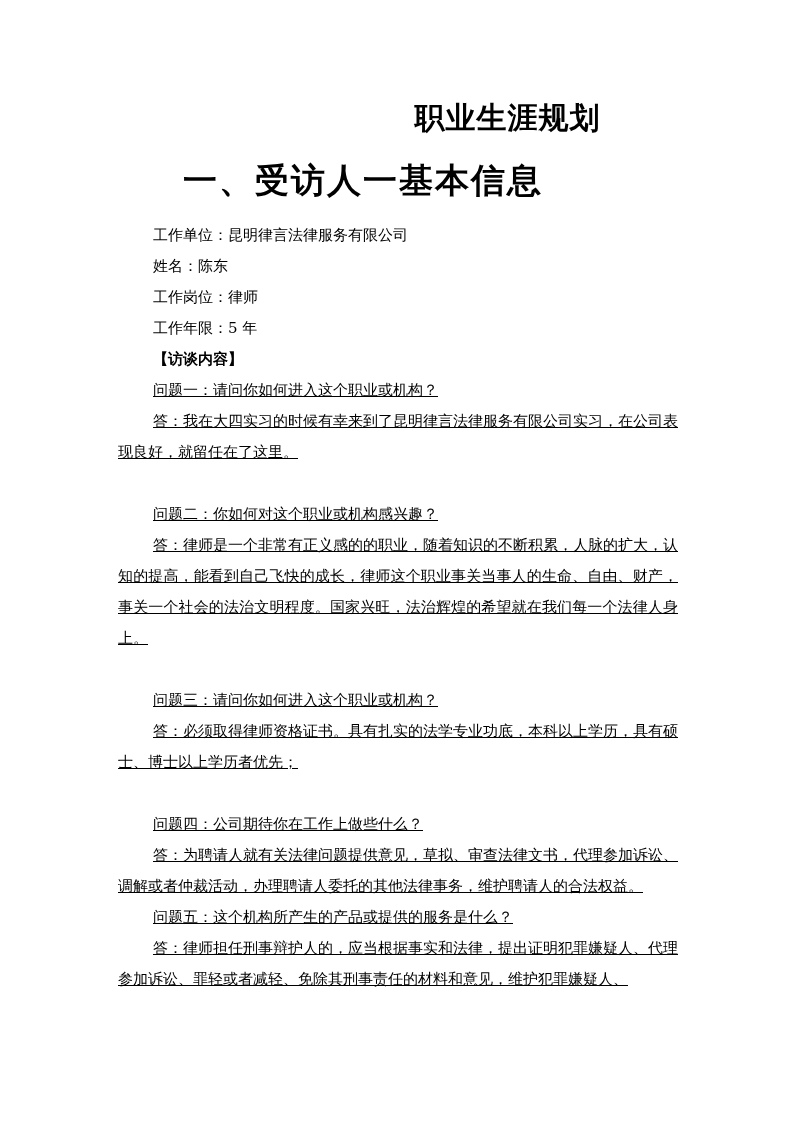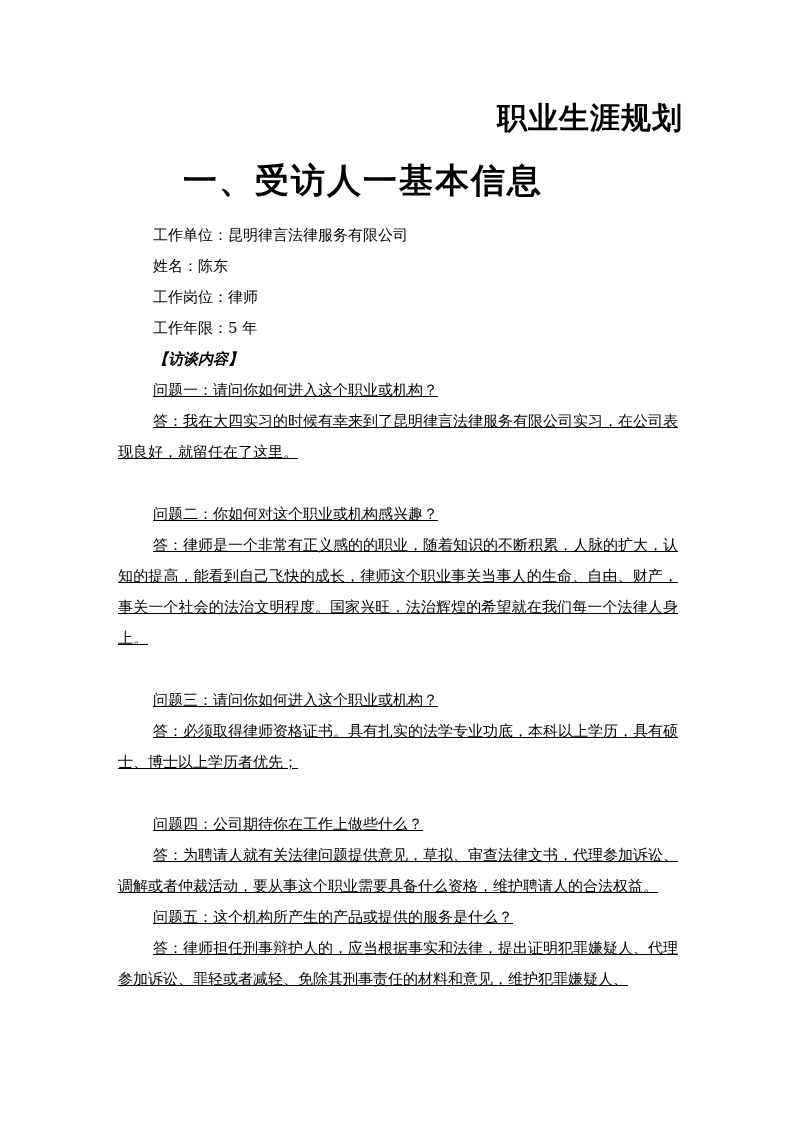--- a/index.html
+++ b/index.html
@@ -1,30 +1,30 @@
 <!DOCTYPE html>
 <html><head>
 <meta charset="utf-8">
 <style>
   html, body { margin: 0; padding: 0; background: #ffffff; }
   body { width: 793px; height: 1122px; position: relative; overflow: hidden;
          font-family: "DejaVu Serif", "Liberation Serif", serif; color: #000; }
   .page { position: absolute; left: 0; top: 0; width: 793px; height: 1122px; }
-  .title { position: absolute; left: 0; width: 683px; top: 98px; text-align: right;
+  .title { position: absolute; left: 0; width: 683px; top: 98px; text-align: center;
            padding-left: 332px; box-sizing: border-box;
            font-family: "DejaVu Sans", "Liberation Sans", sans-serif; font-weight: bold;
            font-size: 30px; line-height: 40px; letter-spacing: 1px; }
   .section { position: absolute; left: 183px; top: 158px;
              font-family: "DejaVu Sans", "Liberation Sans", sans-serif; font-weight: bold;
              font-size: 34px; line-height: 44px; letter-spacing: 2px; }
   .body { position: absolute; left: 118px; top: 220px; width: 560px;
           font-size: 15px; line-height: 31px; }
   .p { margin: 0; text-indent: 35px; text-align: justify; text-decoration: underline; }
   .info { margin: 0; padding-left: 35px; }
-  .bold { font-weight: bold; font-family: "DejaVu Sans", "Liberation Sans", sans-serif; font-style: italic; }
+  .bold { font-weight: bold; font-family: "DejaVu Sans", "Liberation Sans", sans-serif; }
   .gap { height: 31px; }
 </style>
 </head>
 <body>
 
 <div class="page">
   <div class="title">职业生涯规划</div>
   <div class="section">一、受访人一基本信息</div>
 
   <div class="body">
@@ -40,18 +40,18 @@
 
     <p class="p">问题二：你如何对这个职业或机构感兴趣？</p>
     <p class="p">答：律师是一个非常有正义感的的职业，随着知识的不断积累，人脉的扩大，认知的提高，能看到自己飞快的成长，律师这个职业事关当事人的生命、自由、财产，事关一个社会的法治文明程度。国家兴旺，法治辉煌的希望就在我们每一个法律人身上。</p>
     <div class="gap"></div>
 
     <p class="p">问题三：请问你如何进入这个职业或机构？</p>
     <p class="p">答：必须取得律师资格证书。具有扎实的法学专业功底，本科以上学历，具有硕士、博士以上学历者优先；</p>
     <div class="gap"></div>
 
     <p class="p">问题四：公司期待你在工作上做些什么？</p>
-    <p class="p">答：为聘请人就有关法律问题提供意见，草拟、审查法律文书，代理参加诉讼、调解或者仲裁活动，要从事这个职业需要具备什么资格，维护聘请人的合法权益。</p>
+    <p class="p">答：为聘请人就有关法律问题提供意见，草拟、审查法律文书，代理参加诉讼、调解或者仲裁活动，办理聘请人委托的其他法律事务，维护聘请人的合法权益。</p>
 
     <p class="p">问题五：这个机构所产生的产品或提供的服务是什么？</p>
     <p class="p">答：律师担任刑事辩护人的，应当根据事实和法律，提出证明犯罪嫌疑人、代理参加诉讼、罪轻或者减轻、免除其刑事责任的材料和意见，维护犯罪嫌疑人、</p>
   </div>
 </div>
 
 </body></html>

